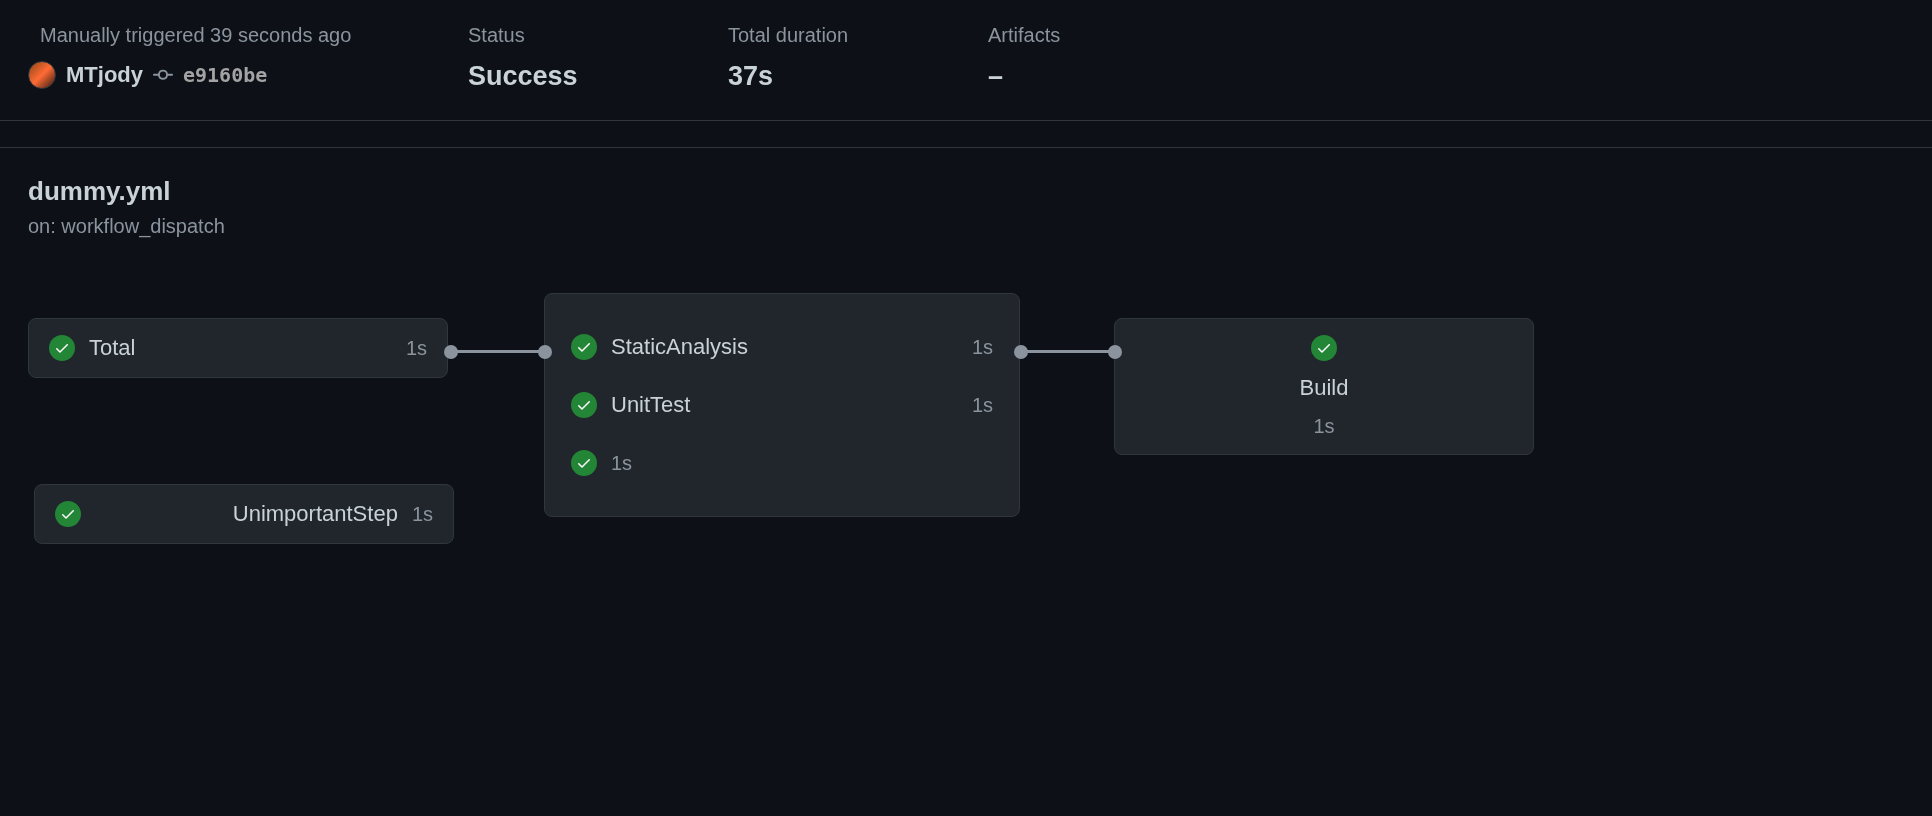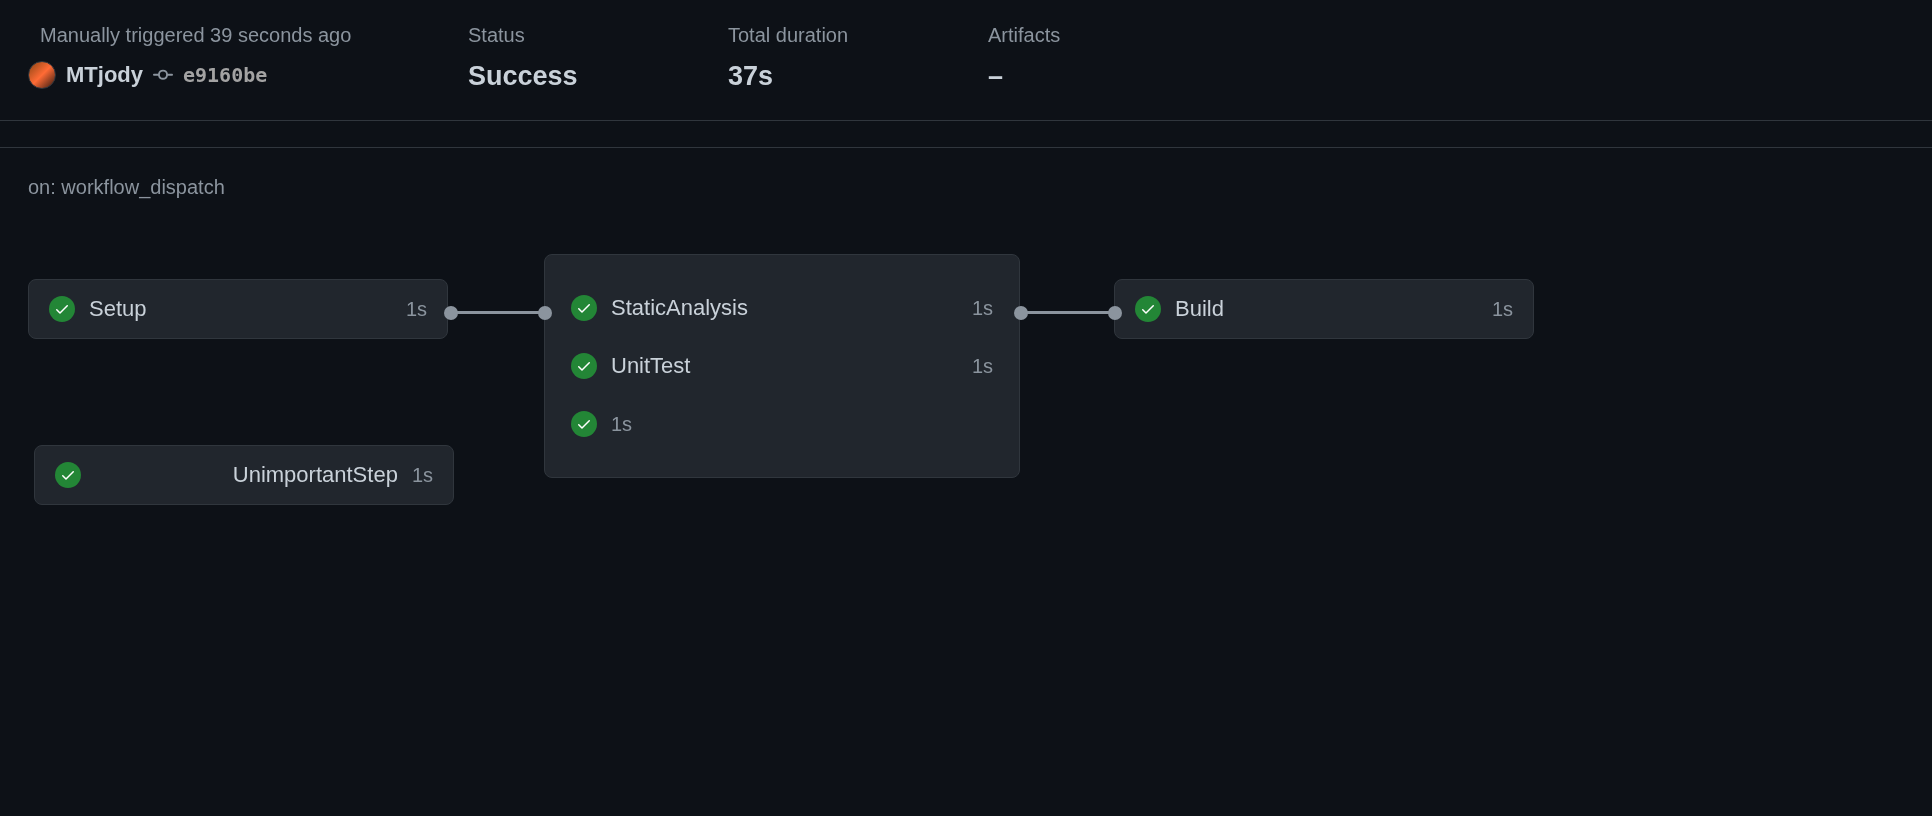--- a/index.html
+++ b/index.html
@@ -188,31 +188,32 @@
   </div>
   <div class="header-item">
     <div class="label">Artifacts</div>
     <div class="value">–</div>
   </div>
 </div>
 
 <div class="divider"></div>
 
 <div class="workflow-section">
+  <div class="workflow-name">dummy.yml</div>
   <div class="workflow-trigger">on: workflow_dispatch</div>
 
   <div class="graph">
 
     <div class="job-card" style="left:0; top:20px;">
       <span class="check-icon">
           <svg viewBox="0 0 16 16" fill="#fff">
             <path d="M13.78 4.22a.75.75 0 0 1 0 1.06l-7.25 7.25a.75.75 0 0 1-1.06 0L2.22 9.28a.75.75 0 0 1 1.06-1.06L6 10.94l6.72-6.72a.75.75 0 0 1 1.06 0Z"></path>
           </svg>
         </span>
-      <span class="job-name">Setup</span>
+      <span class="job-name">Total</span>
       <span class="job-duration">1s</span>
     </div>
 
     <div class="job-card" style="left:6px; top:186px;text-align:right;">
       <span class="check-icon">
           <svg viewBox="0 0 16 16" fill="#fff">
             <path d="M13.78 4.22a.75.75 0 0 1 0 1.06l-7.25 7.25a.75.75 0 0 1-1.06 0L2.22 9.28a.75.75 0 0 1 1.06-1.06L6 10.94l6.72-6.72a.75.75 0 0 1 1.06 0Z"></path>
           </svg>
         </span>
       <span class="job-name">UnimportantStep</span>
@@ -249,21 +250,21 @@
             </svg>
           </span>
         <span class="job-duration">1s</span>
       </div>
     </div>
 
     <div class="connector-dot" style="left:986px; top:47px;"></div>
     <div class="connector-line" style="left:990px; top:52px; width:96px;"></div>
     <div class="connector-dot" style="left:1080px; top:47px;"></div>
 
-    <div class="job-card" style="left:1086px; top:20px;">
+    <div class="job-card" style="left:1086px; top:20px;flex-direction:column;">
       <span class="check-icon">
           <svg viewBox="0 0 16 16" fill="#fff">
             <path d="M13.78 4.22a.75.75 0 0 1 0 1.06l-7.25 7.25a.75.75 0 0 1-1.06 0L2.22 9.28a.75.75 0 0 1 1.06-1.06L6 10.94l6.72-6.72a.75.75 0 0 1 1.06 0Z"></path>
           </svg>
         </span>
       <span class="job-name">Build</span>
       <span class="job-duration">1s</span>
     </div>
 
   </div>

